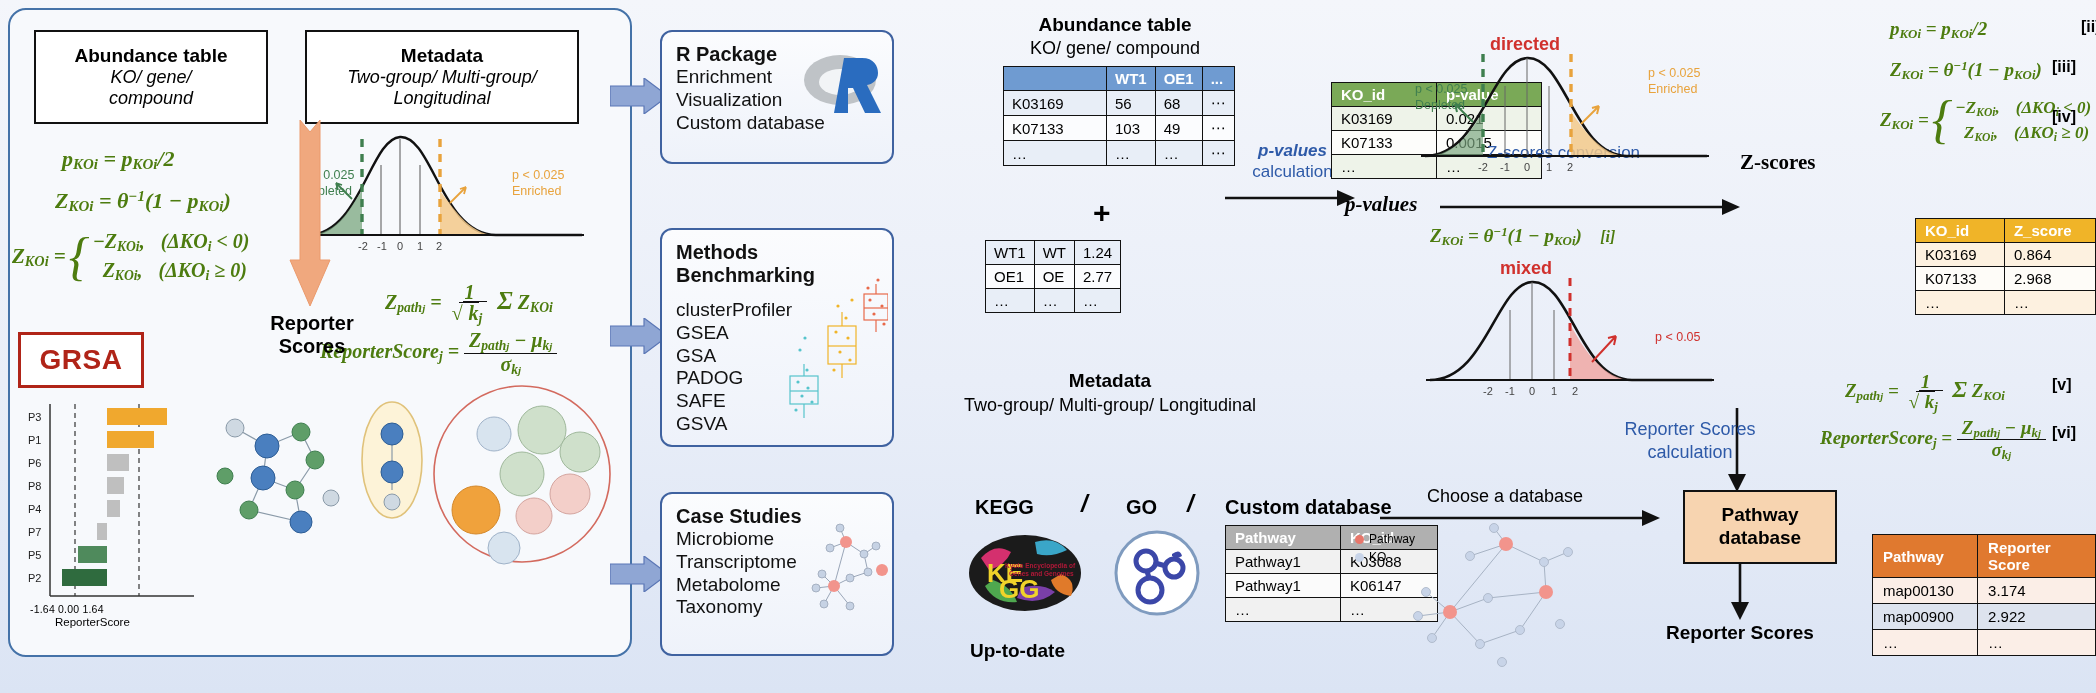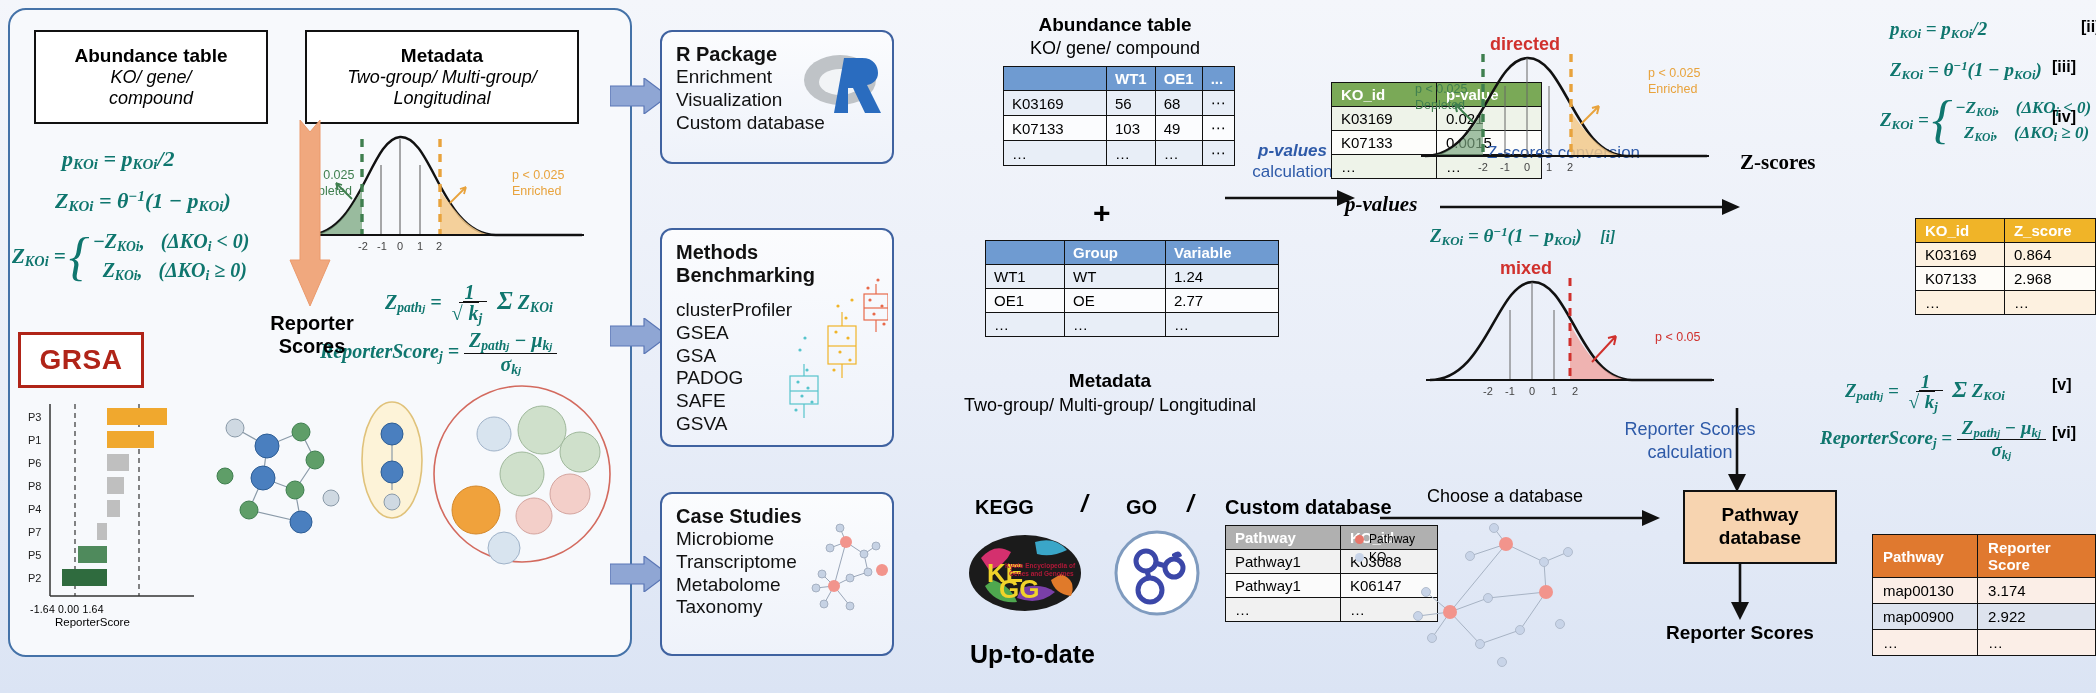--- a/index.html
+++ b/index.html
@@ -20,21 +20,21 @@
   .kbox{
     border:2.5px solid #111;background:#fff;
     text-align:center;line-height:1.18;
     display:flex;flex-direction:column;justify-content:center;
   }
   #abundance-box{left:34px;top:30px;width:230px;height:90px;font-size:19px;}
   #metadata-box{left:305px;top:30px;width:270px;height:90px;font-size:19px;}
   .kbox .t1{font-weight:bold;font-size:19px;}
   .kbox .t2{font-size:18px;font-style:italic;}
   
-  .formula{font-family:"Liberation Serif",serif;font-weight:bold;font-style:italic;color:#0f766e;}
+  .formula{font-family:"Liberation Serif",serif;font-weight:bold;font-style:italic;color:#4d7c0f;}
   .sub{font-size:.68em;vertical-align:-.22em;font-style:italic;}
   .sup{font-size:.68em;vertical-align:.45em;}
   #f1{left:62px;top:146px;font-size:22px;}
   #f2{left:55px;top:188px;font-size:22px;}
   #f3{left:12px;top:230px;font-size:21px;display:flex;align-items:center;gap:3px;}
   .brace{font-size:52px;font-weight:400;font-family:"Liberation Serif",serif;line-height:.7;}
   .cases{display:inline-flex;flex-direction:column;gap:4px;font-size:20px;}
   .cases div{display:flex;gap:16px;}
   
   #big-orange-arrow{left:288px;top:120px;width:44px;height:190px;}
@@ -138,21 +138,21 @@
   table.rt th{background:#e0792f;color:#fff;font-weight:bold;}
   .r-odd td{background:#fbeee7;}
   .r-even td{background:#dde3ee;}
   #rs-table{left:1872px;top:534px;}
   
   #kegg-word{left:975px;top:496px;font-size:20px;font-weight:bold;}
   #slash1{left:1081px;top:490px;font-size:24px;font-weight:bold;font-style:italic;}
   #go-word{left:1126px;top:496px;font-size:20px;font-weight:bold;}
   #slash2{left:1187px;top:490px;font-size:24px;font-weight:bold;font-style:italic;}
   #customdb-word{left:1225px;top:496px;font-size:20px;font-weight:bold;}
-  #uptodate-word{left:970px;top:640px;font-size:25px;font-weight:bold;}
+  #uptodate-word{left:970px;top:640px;font-size:19px;font-weight:bold;}
   table.ct td,table.ct th{border:1.5px solid #111;padding:3px 9px;font-size:15px;text-align:left;}
   table.ct{border-collapse:collapse;font-family:"Liberation Sans",sans-serif;}
   table.ct th{background:#b0b0b0;color:#fff;font-weight:bold;}
   .c-odd td{background:#f1f1f1;}
   .c-even td{background:#fbfbfb;}
   #cdb-table{left:1225px;top:525px;}
   #legend-path{left:1355px;top:530px;font-size:12px;line-height:1.5;}
   .lgdot{display:inline-block;width:9px;height:9px;border-radius:50%;margin-right:5px;vertical-align:middle;}
   #kegg-logo{left:965px;top:528px;width:120px;height:90px;}
   #go-logo{left:1112px;top:528px;width:90px;height:90px;}
@@ -450,25 +450,20 @@
     <td>…</td>
     <td>⋯</td>
   </tr>
 </tbody>
   </table>
 
 <div class="abs" id="plus-sign">+</div>
 
 <table class="dt abs" id="md-table">
   <tbody>
-      <tr>
-    <th style="width:62px"></th>
-    <th style="width:84px">Group</th>
-    <th style="width:96px">Variable</th>
-  </tr>
   <tr class="blue-odd">
     <td>WT1</td>
     <td>WT</td>
     <td>1.24</td>
   </tr>
   <tr class="blue-even">
     <td>OE1</td>
     <td>OE</td>
     <td>2.77</td>
   </tr>

